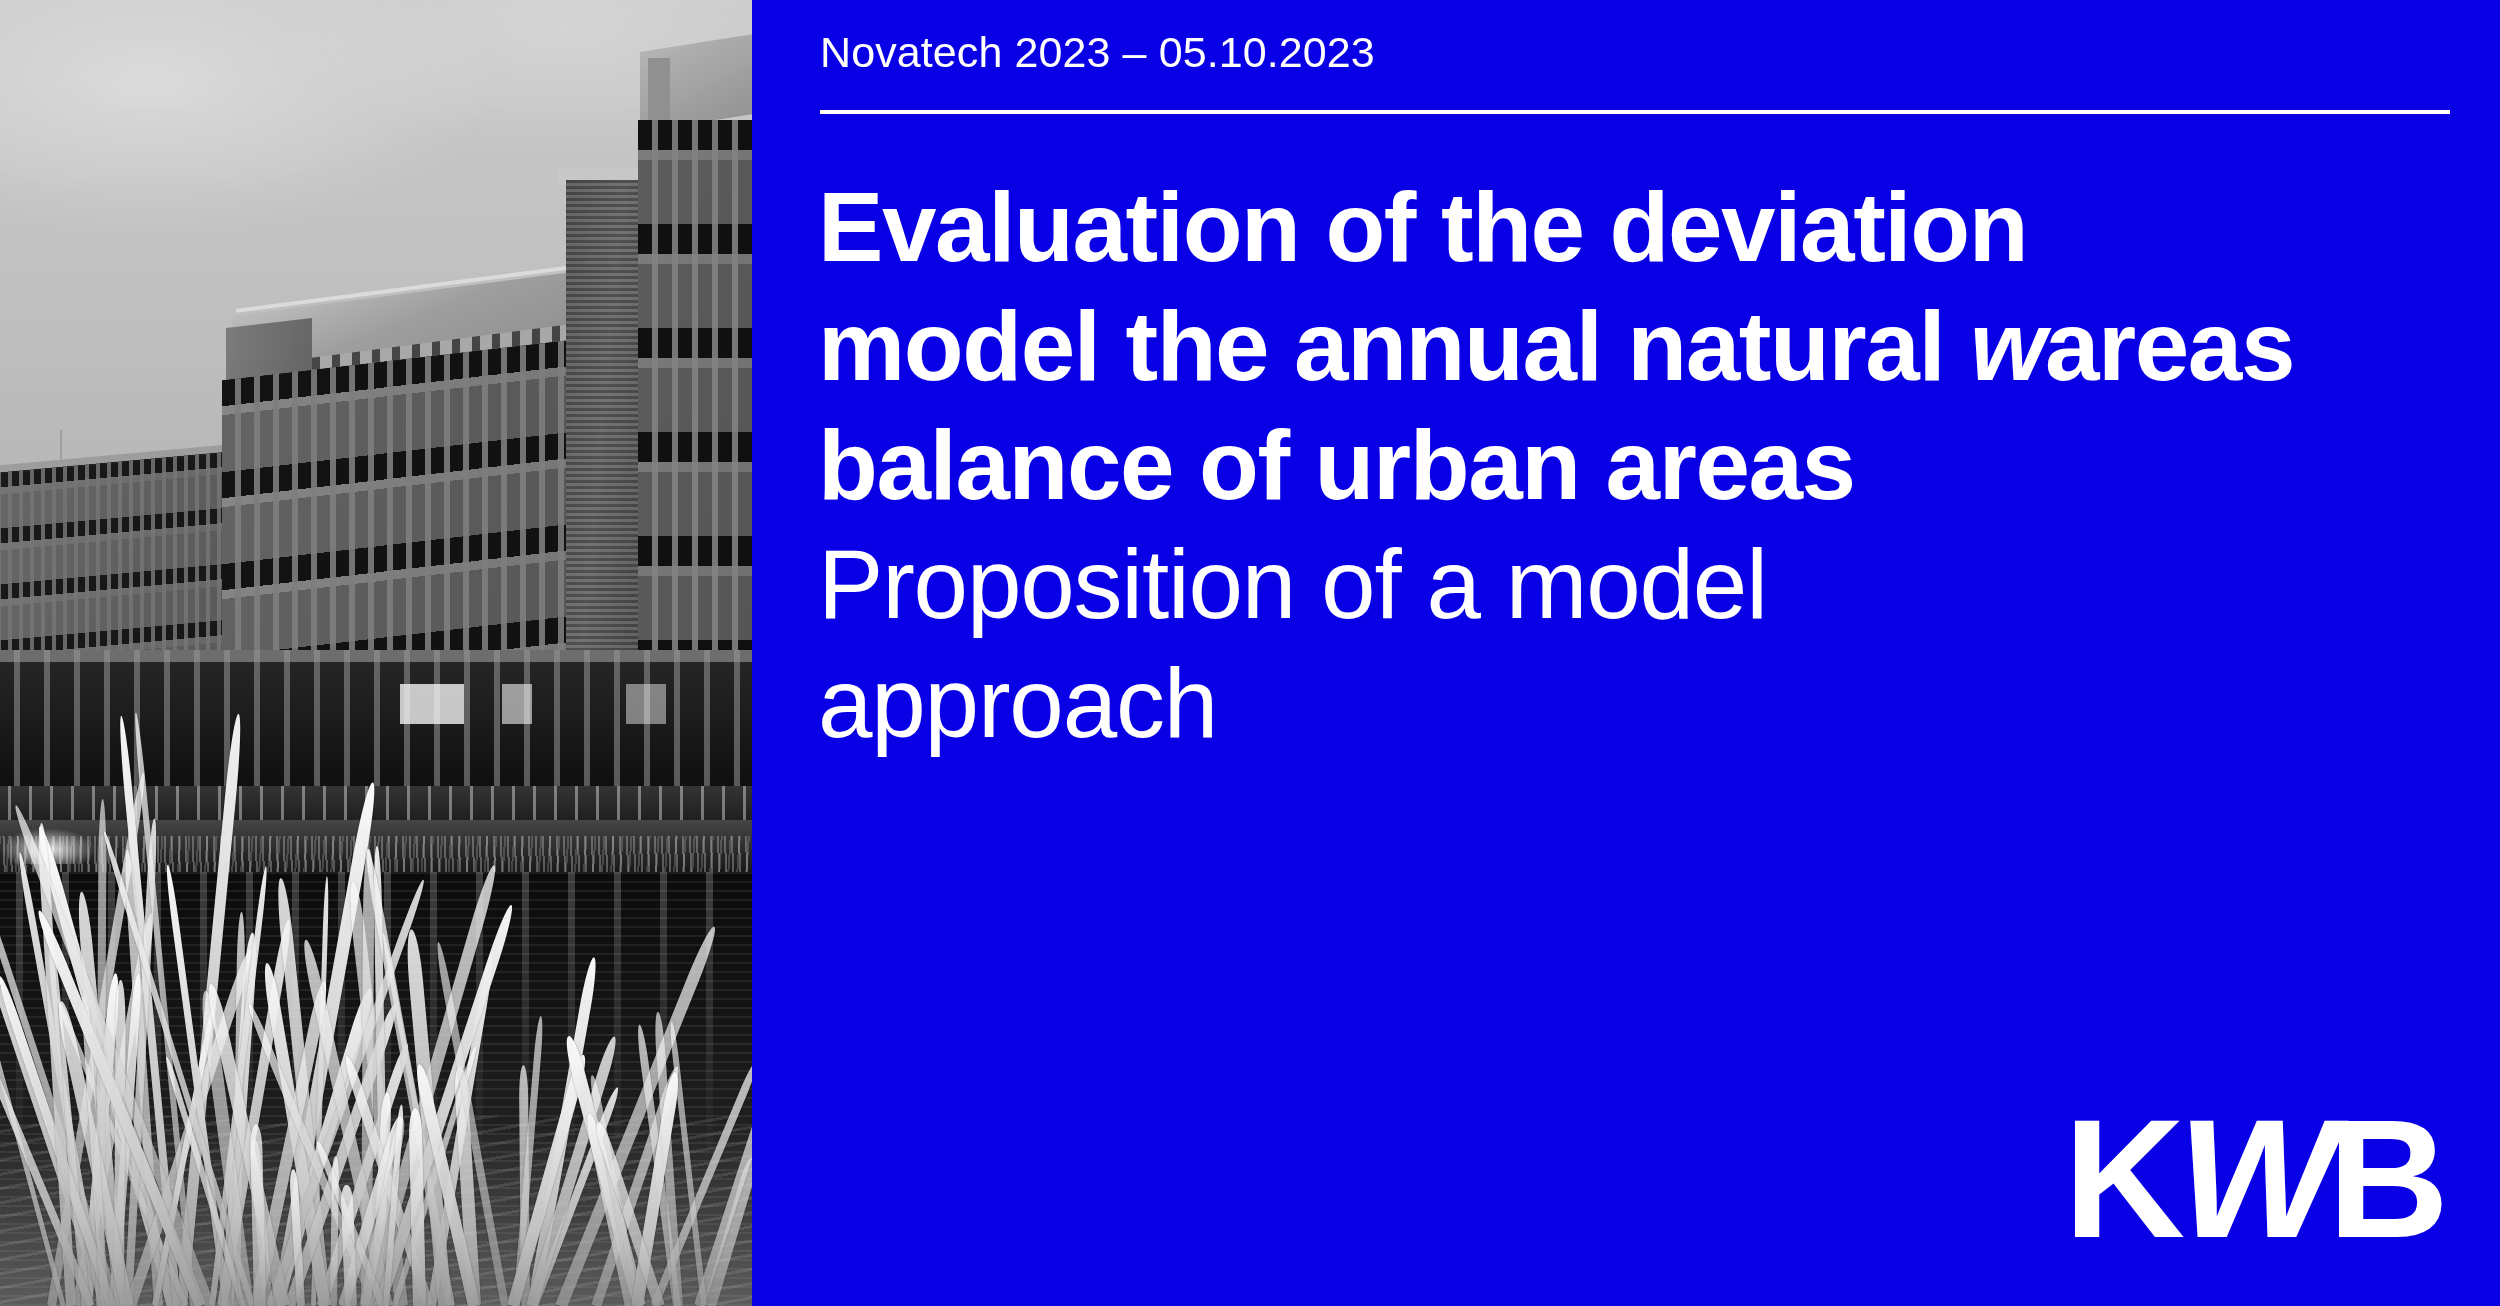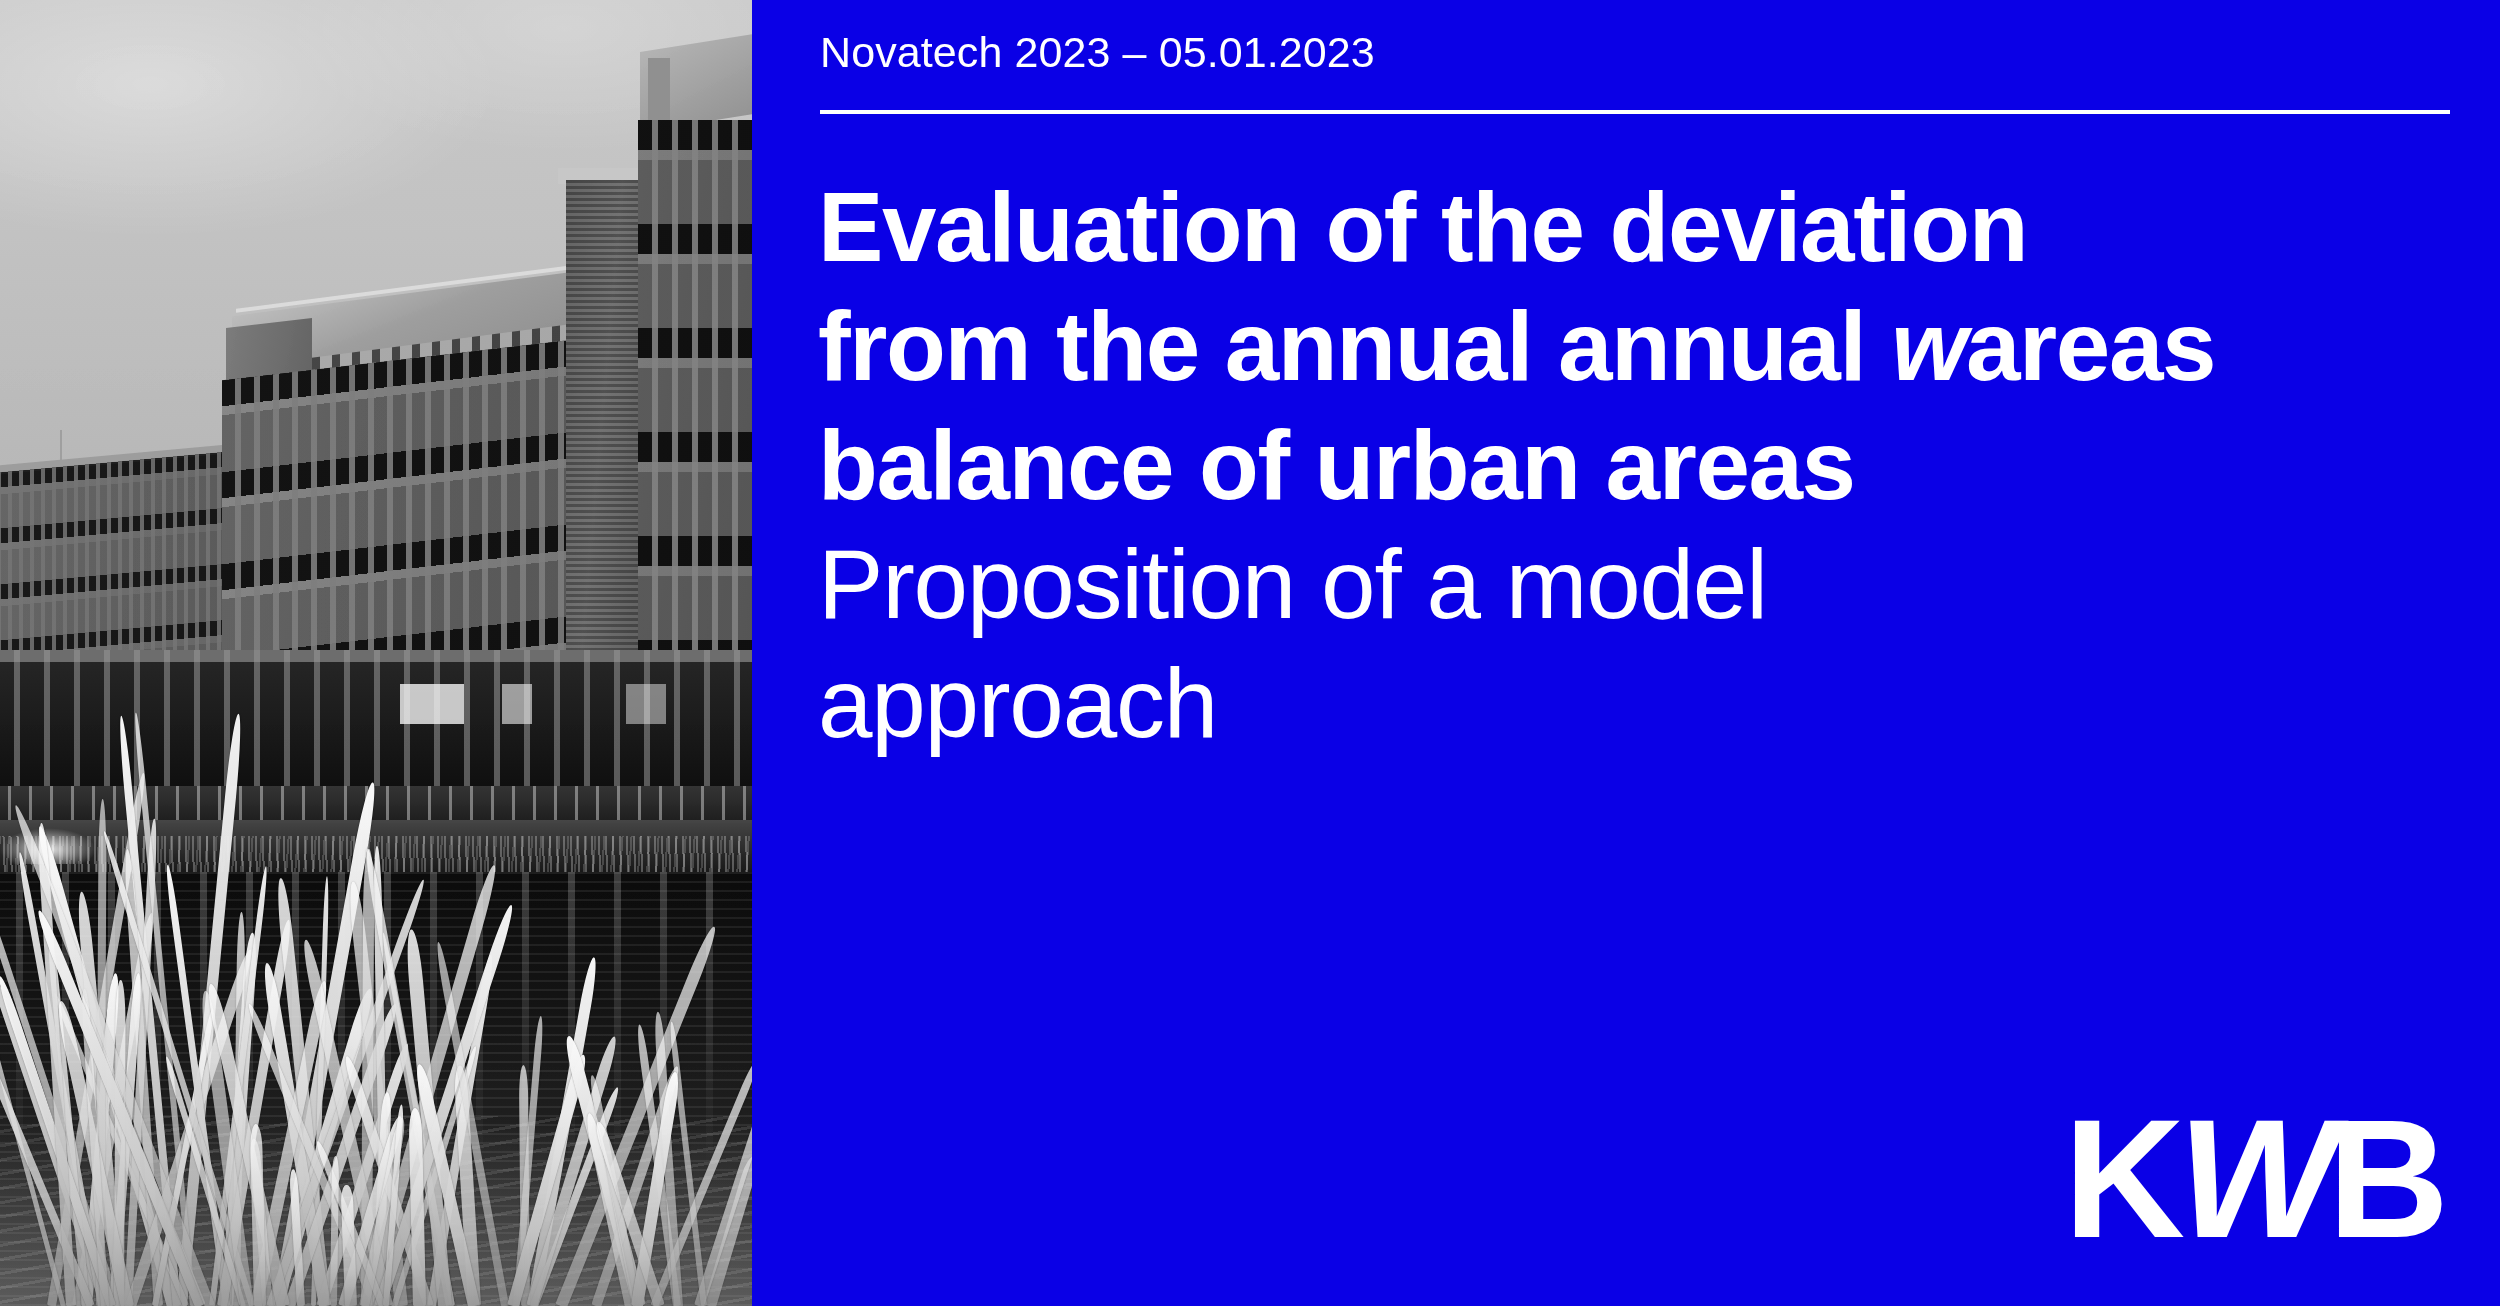--- a/index.html
+++ b/index.html
@@ -474,27 +474,27 @@
         <div class="blade" style="left: 359.3px; width: 10px; height: 192.3px; transform: rotate(11.5deg); opacity: 0.63;"></div>
         <div class="blade" style="left: 254.4px; width: 12.2px; height: 181.8px; transform: rotate(-1.3deg); opacity: 0.77;"></div>
         <div class="blade" style="left: 382.9px; width: 6.2px; height: 201.8px; transform: rotate(4.4deg); opacity: 0.88;"></div>
         <div class="blade" style="left: 329.6px; width: 6.8px; height: 149.7px; transform: rotate(0.8deg); opacity: 0.7;"></div>
       </div>
   </div>
 
   <div id="content-panel">
 
     <div id="eyebrow">
-      <div id="eyebrow-text">Novatech 2023 – 05.01.2023</div>
+      <div id="eyebrow-text">Novatech 2023 – 05.10.2023</div>
     </div>
     <div id="eyebrow-rule"></div>
 
     <div id="title-block">
       <div class="title-line">Evaluation of the deviation</div>
-      <div class="title-line"><span>from the annual annual </span><span class="ital">w</span><span>areas</span></div>
+      <div class="title-line"><span>model the annual natural </span><span class="ital">w</span><span>areas</span></div>
       <div class="title-line">balance of urban areas</div>
 
       <div class="subtitle-line">Proposition of a model</div>
       <div class="subtitle-line">approach</div>
     </div>
 
     <div id="logo">
       <span class="logo-k">K</span>
         <span class="logo-w">W</span>
         <span class="logo-b">B</span>

